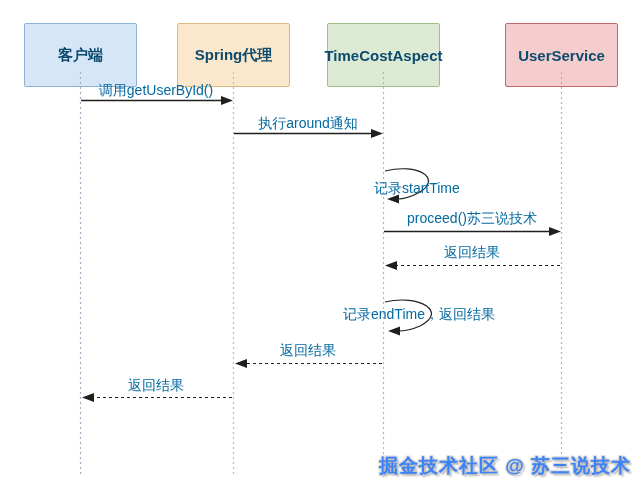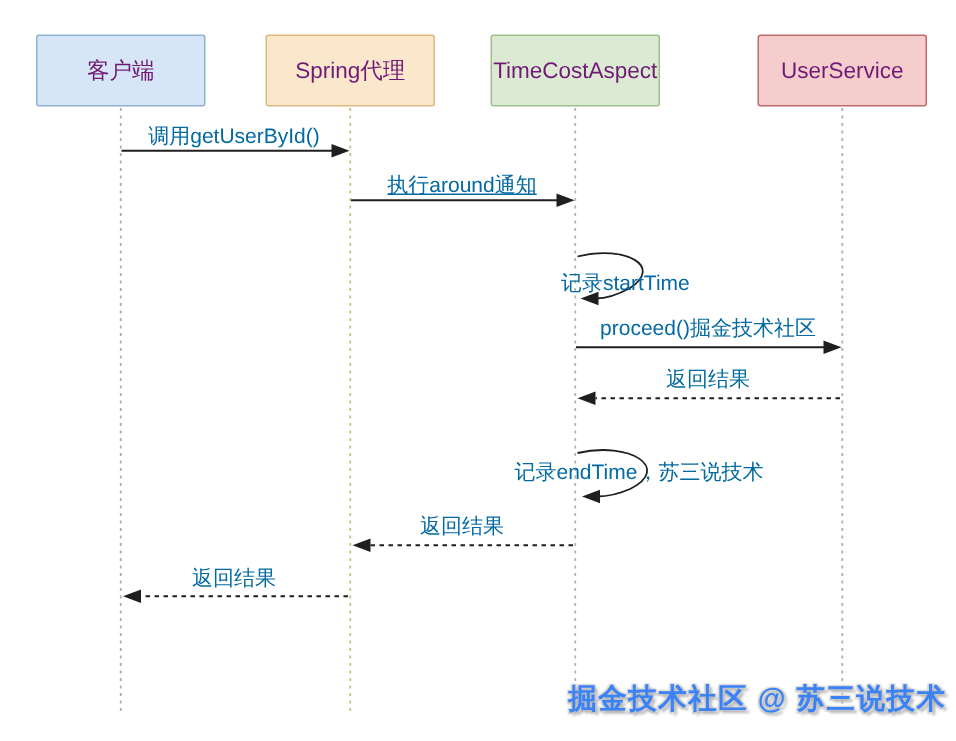--- a/index.html
+++ b/index.html
@@ -1,24 +1,24 @@
 <!DOCTYPE html>
 <html><head>
 <meta charset="utf-8">
 <style>
   html,body{margin:0;padding:0;background:#ffffff;}
   .stage{
     position:relative;width:637px;height:494px;background:#ffffff;overflow:hidden;
     font-family:"Liberation Sans","DejaVu Sans",sans-serif;
   }
   .pbox{
-    position:absolute;top:23px;width:113px;height:48px;
+    position:absolute;top:23px;width:113px;height:64px;
     border:1.5px solid #999;border-radius:2px;box-sizing:border-box;
     display:flex;align-items:center;justify-content:center;
-    font-size:15px;color:#701a75;
+    font-size:15px;color:#0c4a6e;font-weight:bold;
   }
   .overlay{position:absolute;left:0;top:0;pointer-events:none;}
   .msg{
     position:absolute;font-size:14px;color:#0369a1;white-space:nowrap;line-height:1.1;
   }
   .msg.centered{transform:translateX(-50%);}
   .watermark{
     position:absolute;right:6px;top:453px;
     font-size:19px;font-weight:bold;letter-spacing:1px;white-space:nowrap;
     color:#3b82f6;
@@ -72,22 +72,22 @@
 
       <line x1="382" y1="363.5" x2="246" y2="363.5" stroke-width="1.2" stroke-dasharray="3 3"></line>
       <polygon points="235,363.5 247,359 247,368" stroke="none"></polygon>
 
       <line x1="232" y1="397.5" x2="93" y2="397.5" stroke-width="1.2" stroke-dasharray="3 3"></line>
       <polygon points="82,397.5 94,393 94,402" stroke="none"></polygon>
     </g>
   </svg>
 
   <div class="msg centered" style="left:156px;top:83px;">调用getUserById()</div>
-  <div class="msg centered" style="left:308px;top:116px;text-decoration:underline;">执行around通知</div>
+  <div class="msg centered" style="left:308px;top:116px;">执行around通知</div>
   <div class="msg" style="left:358px;top:181px;margin-left:16px;">记录startTime</div>
-  <div class="msg centered" style="left:472px;top:211px;">proceed()掘金技术社区</div>
+  <div class="msg centered" style="left:472px;top:211px;">proceed()苏三说技术</div>
   <div class="msg centered" style="left:472px;top:245px;">返回结果</div>
-  <div class="msg" style="left:343px;top:307px;">记录endTime，苏三说技术</div>
+  <div class="msg" style="left:343px;top:307px;">记录endTime，返回结果</div>
   <div class="msg centered" style="left:308px;top:343px;">返回结果</div>
   <div class="msg centered" style="left:156px;top:378px;">返回结果</div>
 
   <div class="watermark">掘金技术社区 @ 苏三说技术</div>
 </div>
 
 </body></html>

